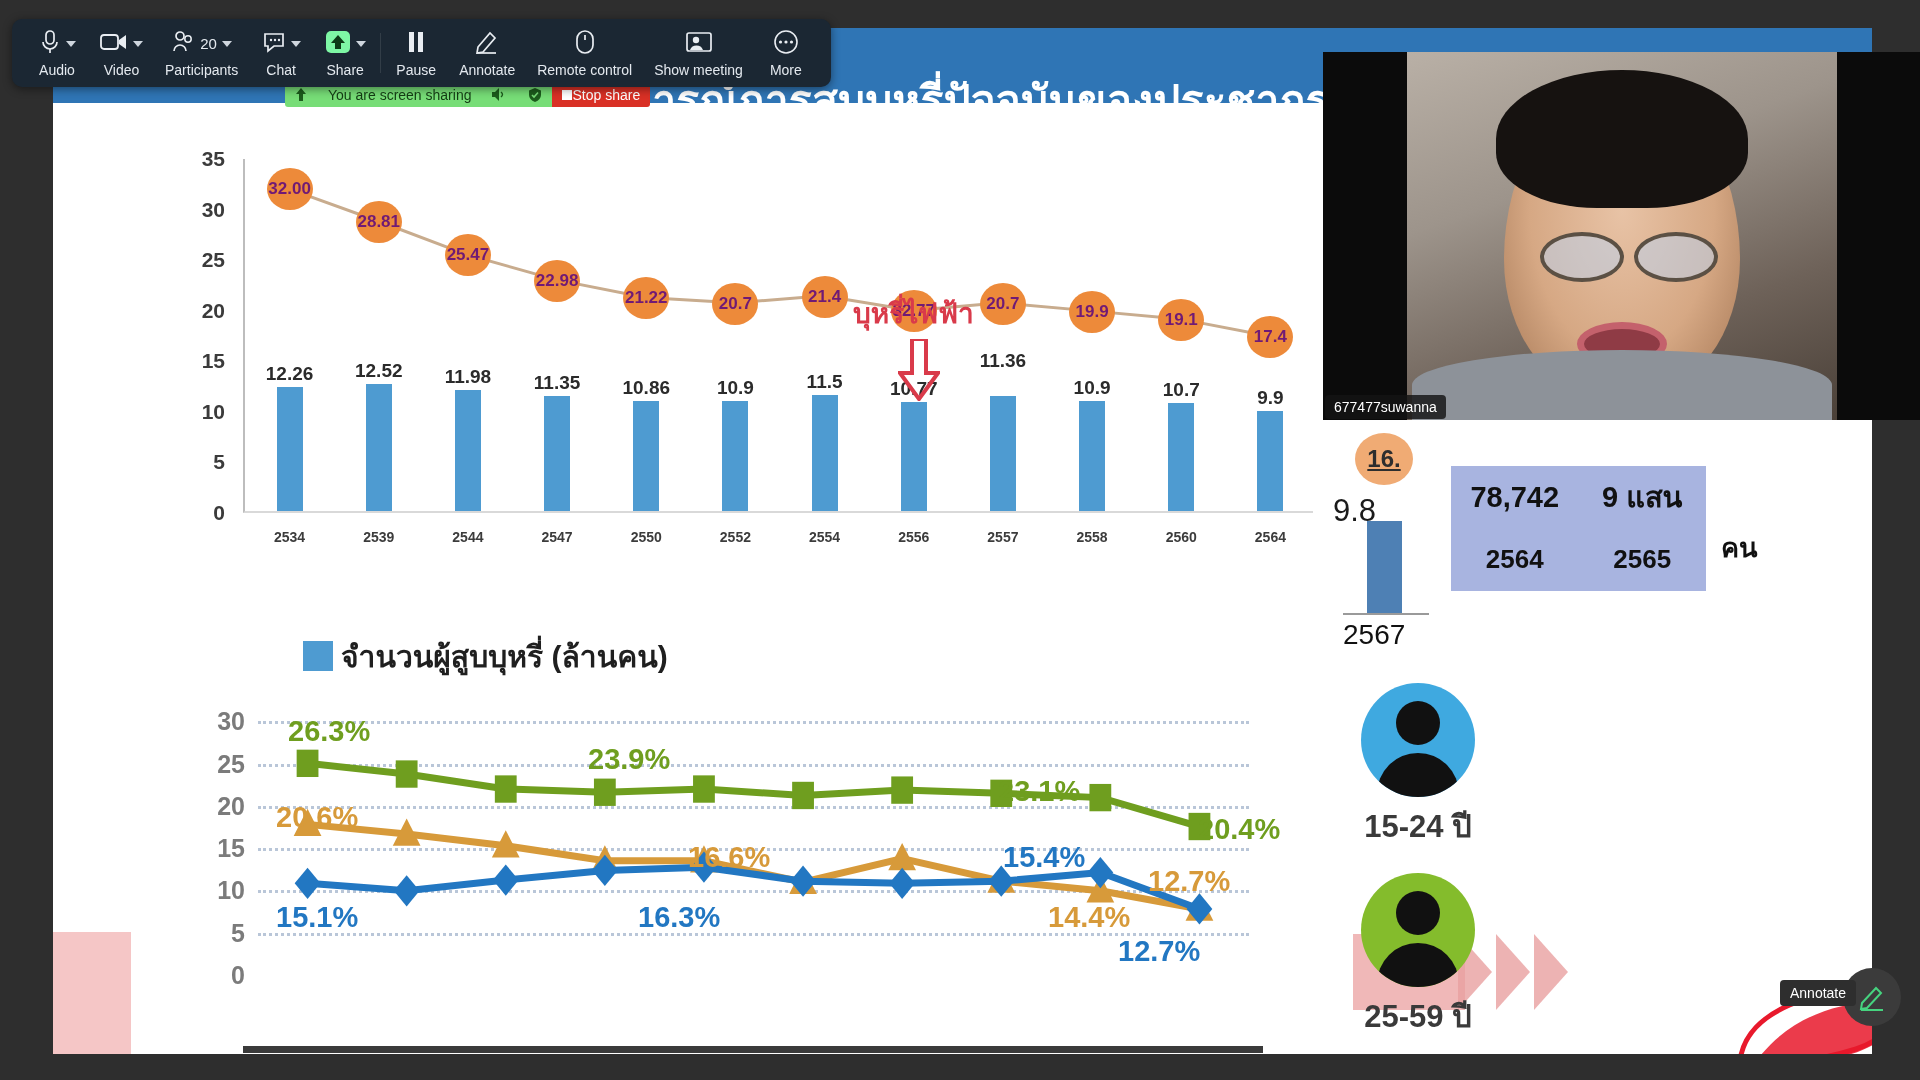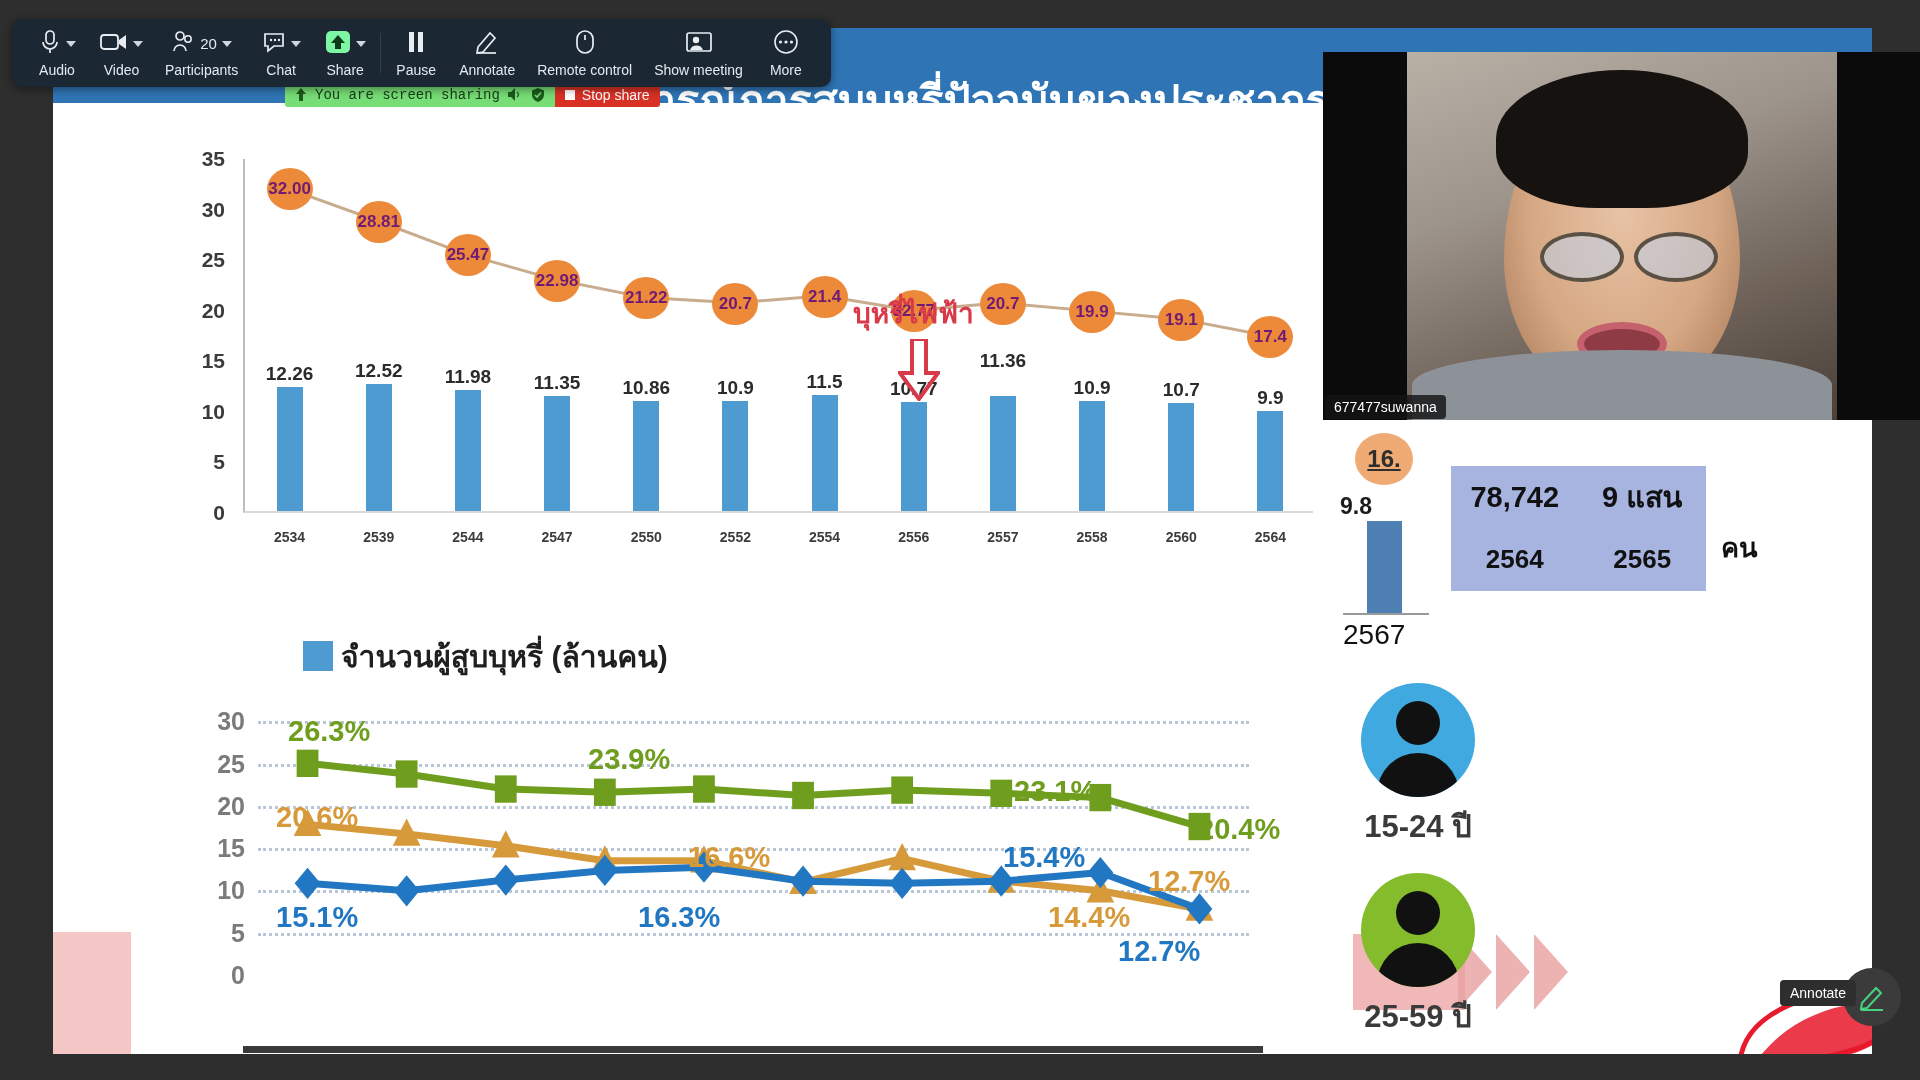--- a/index.html
+++ b/index.html
@@ -108,21 +108,21 @@
   
   .c1-extra {
     position: absolute; left: 1272px; top: 300px; width: 120px; height: 230px;
   }
   .c1-extra .dot {
     position:absolute; left: 30px; top: 30px; width: 58px; height: 52px; border-radius:50%;
     background:#f0ab74; display:flex; align-items:center; justify-content:center;
     color:#2e2e2e; font-size: 24px; font-weight:700;text-decoration:underline;
   }
   .c1-extra .vlabel {
-    position:absolute; left: 15px; top: 90px; font-size: 23px; font-weight:700; color:#1b1b1b;
+    position:absolute; left: 8px; top: 90px; font-size: 31px; font-weight:400; color:#1b1b1b;
   }
   .c1-extra .vbar {
     position:absolute; left: 42px; top: 118px; width: 35px; height: 92px; background:#4e80b4;
   }
   .c1-extra .vbase { position:absolute; left: 18px; top: 210px; width: 86px; height:2px; background:#9a9a9a;}
   .c1-extra .vyear { position:absolute; left: 18px; top: 216px; font-size: 28px; font-weight:400; color:#111;}
 
   
   .stat-table {
     position: absolute; left: 1398px; top: 363px;
@@ -181,25 +181,25 @@
   .tb-count { font-size: 15px; color:#e4e9ef;}
   .caret { width:0;height:0;border-left:5px solid transparent;border-right:5px solid transparent;border-top:6px solid #cfd6de;}
   .tb-sep { width: 1px; height: 40px; background: rgba(255,255,255,0.10); margin: 0 2px;}
 
   
   #share-pill {
     position: absolute; left: 285px; top: 82px; height: 25px;
     display: flex; align-items: center; z-index: 40;
   }
   .sp-green {
-    background: #77dd77; height: 25px; display:flex; align-items:center; gap: 8px;
-    padding: 0 10px; border-radius: 3px 0 0 3px; color:#143d14; font-size: 14px; font-weight: 400; font-family: Liberation Mono, monospace;
+    background: #77dd77; height: 25px; display:flex; align-items:center; gap: 21px;
+    padding: 0 10px; border-radius: 3px 0 0 3px; color:#143d14; font-size: 14px; font-weight: 400;
   }
   .sp-red {
-    background: #d93025; height: 25px; display:flex; align-items:center; gap:7px;
+    background: #d93025; height: 25px; display:flex; align-items:center; gap:0;
     padding: 0 10px; color: #fff; font-size: 14px; border-radius: 0 3px 3px 0;
   }
   .sp-stopsq { width: 10px; height: 10px; background: #fff; }
 
   
   #selfview {
     position: absolute; left: 1323px; top: 52px; width: 597px; height: 368px;
     background: #0b0b0b; z-index: 60; overflow: hidden;
   }
   .sv-inner {
@@ -421,21 +421,21 @@
               <polygon points="450,141.93548387096774 463,157.93548387096774 450,173.93548387096774 437,157.93548387096774" fill="#2277c2"></polygon>
               <polygon points="550,156.19354838709677 563,172.19354838709677 550,188.19354838709677 537,172.19354838709677" fill="#2277c2"></polygon>
               <polygon points="650,158.38709677419357 663,174.38709677419357 650,190.38709677419357 637,174.38709677419357" fill="#2277c2"></polygon>
               <polygon points="750,156.19354838709677 763,172.19354838709677 750,188.19354838709677 737,172.19354838709677" fill="#2277c2"></polygon>
               <polygon points="850,147.41935483870967 863,163.41935483870967 850,179.41935483870967 837,163.41935483870967" fill="#2277c2"></polygon>
               <polygon points="950,184.70967741935485 963,200.70967741935485 950,216.70967741935485 937,200.70967741935485" fill="#2277c2"></polygon>
             </svg>
           <div id="c2-annots">
               <div class="c2-ann" style="left: 30px; top: 2px; color: rgb(111, 158, 31); transform: none;">26.3%</div>
               <div class="c2-ann" style="left: 330px; top: 30px; color: rgb(111, 158, 31); transform: none;">23.9%</div>
-              <div class="c2-ann" style="left: 740px; top: 62px; color: rgb(111, 158, 31); transform: none; margin-left: 16px;">23.1%</div>
+              <div class="c2-ann" style="left: 740px; top: 62px; color: rgb(111, 158, 31); transform: none;">23.1%</div>
               <div class="c2-ann" style="left: 940px; top: 100px; color: rgb(111, 158, 31); transform: none;">20.4%</div>
               <div class="c2-ann" style="left: 18px; top: 88px; color: rgb(215, 154, 58); transform: none;">20.6%</div>
               <div class="c2-ann" style="left: 430px; top: 128px; color: rgb(215, 154, 58); transform: none;">16.6%</div>
               <div class="c2-ann" style="left: 790px; top: 188px; color: rgb(215, 154, 58); transform: none;">14.4%</div>
               <div class="c2-ann" style="left: 890px; top: 152px; color: rgb(215, 154, 58); transform: none;">12.7%</div>
               <div class="c2-ann" style="left: 18px; top: 188px; color: rgb(34, 119, 194); transform: none;">15.1%</div>
               <div class="c2-ann" style="left: 380px; top: 188px; color: rgb(34, 119, 194); transform: none;">16.3%</div>
               <div class="c2-ann" style="left: 745px; top: 128px; color: rgb(34, 119, 194); transform: none;">15.4%</div>
               <div class="c2-ann" style="left: 860px; top: 222px; color: rgb(34, 119, 194); transform: none;">12.7%</div>
             </div>

